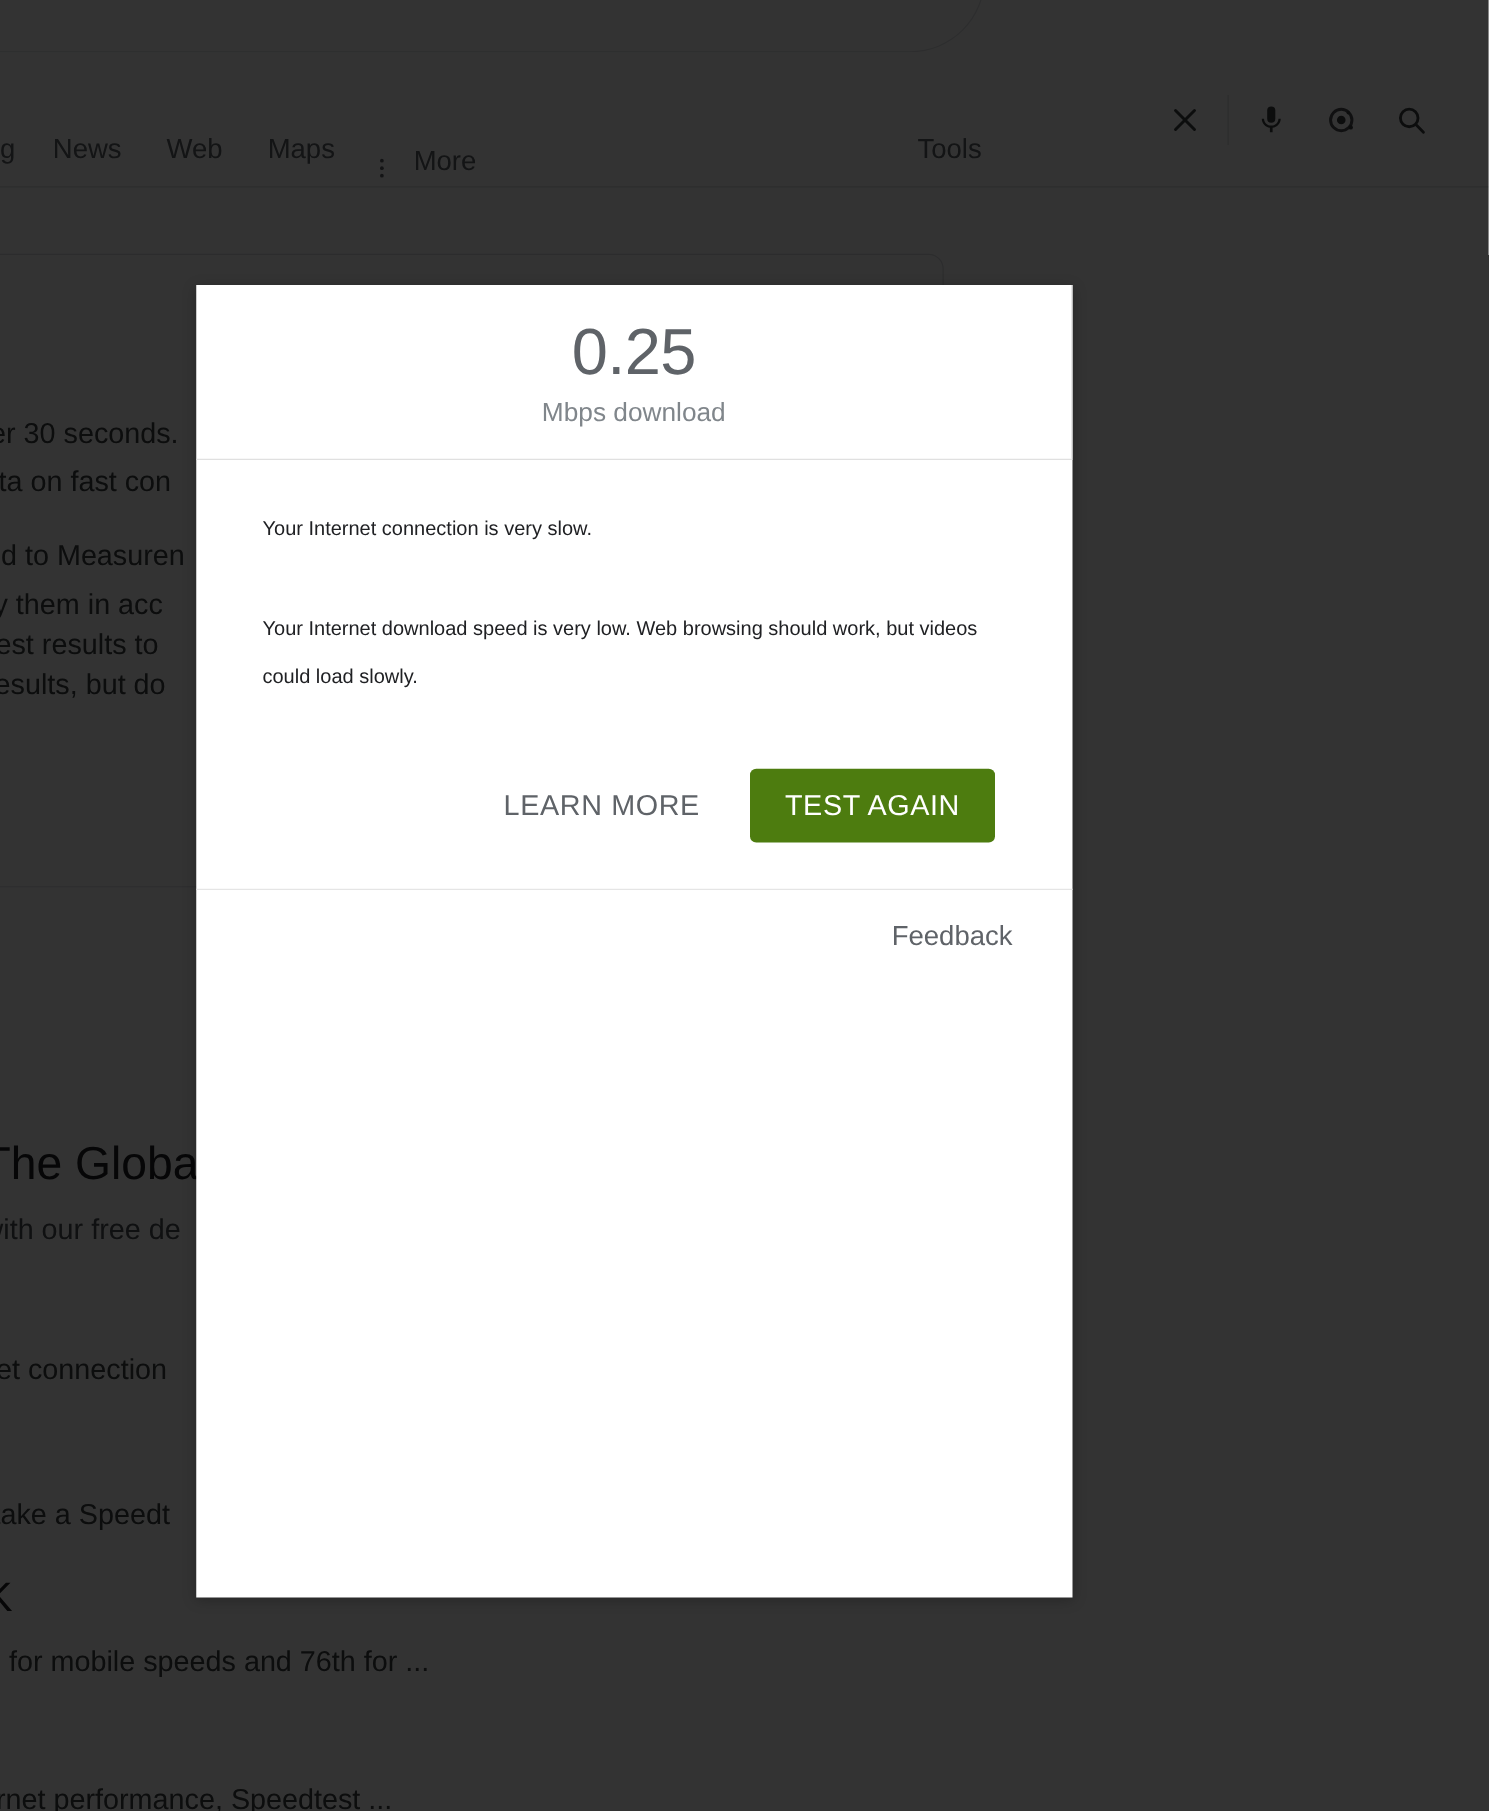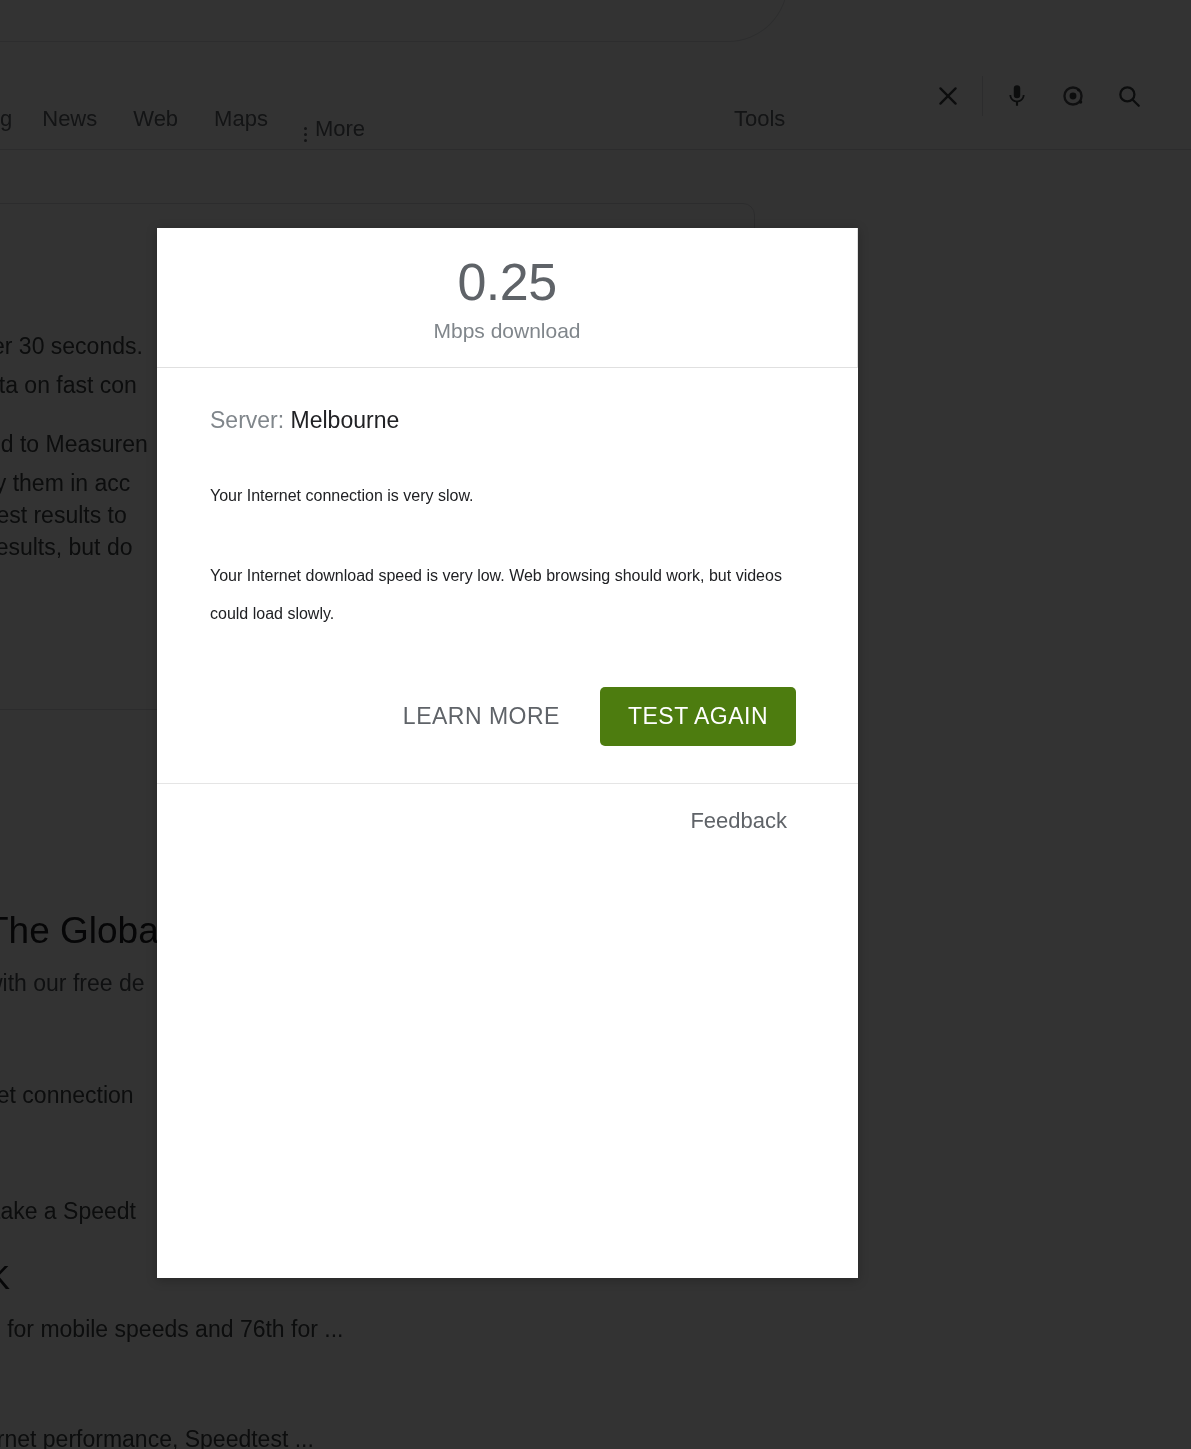--- a/index.html
+++ b/index.html
@@ -85,21 +85,21 @@
     color: #5f6368;
     padding: 0 18px;
     line-height: 62px;
     white-space: nowrap;
     cursor: pointer;
   }
   .nav-item.partial { padding-left: 0; padding-right: 12px; }
   .nav-more {
     display: flex;
     align-items: flex-end;
-    gap: 8px;
+    gap: 24px;
     padding: 0 18px;
     font-size: 22px;
     color: #5f6368;
     cursor: pointer;
     margin-top: 21px;
   }
   .dots-vert {
     display: inline-flex;
     flex-direction: column;
     gap: 3px;
@@ -281,21 +281,21 @@
     letter-spacing: 0.5px;
     padding: 16px 28px;
     border-radius: 5px;
     cursor: pointer;
     font-family: inherit;
   }
 
   .dlg-footer {
     border-top: 1px solid #e5e5e5;
     margin-top: 28px;
-    padding: 24px 71px 0 0;
+    padding: 24px 48px 0 0;
     text-align: right;
     flex: 0 0 auto;
   }
   .feedback-link {
     font-size: 22px;
     color: #5f6368;
     cursor: pointer;
     text-decoration: none;
   }
   .dlg-spacer { flex: 1 1 auto; }
@@ -380,24 +380,20 @@
 
 
   <div class="speeds-row">
     <div class="speed-cell left">
       <div class="speed-value">0.25</div>
       <div class="speed-label">Mbps download</div>
     </div>
   </div>
 
   <div class="dlg-body">
-    <p class="server-line">
-      <span class="server-key">Server:</span>
-      <span class="server-val">Melbourne</span>
-    </p>
     <p class="body-para">Your Internet connection is very slow.</p>
     <p class="body-para last">Your Internet download speed is very low. Web browsing should work, but videos could load slowly.</p>
   </div>
 
   <div class="dlg-actions">
     <button class="btn-text">LEARN MORE</button>
     <button class="btn-primary" style="background: #4d7c0f;">TEST AGAIN</button>
   </div>
 
   <div class="dlg-footer">

